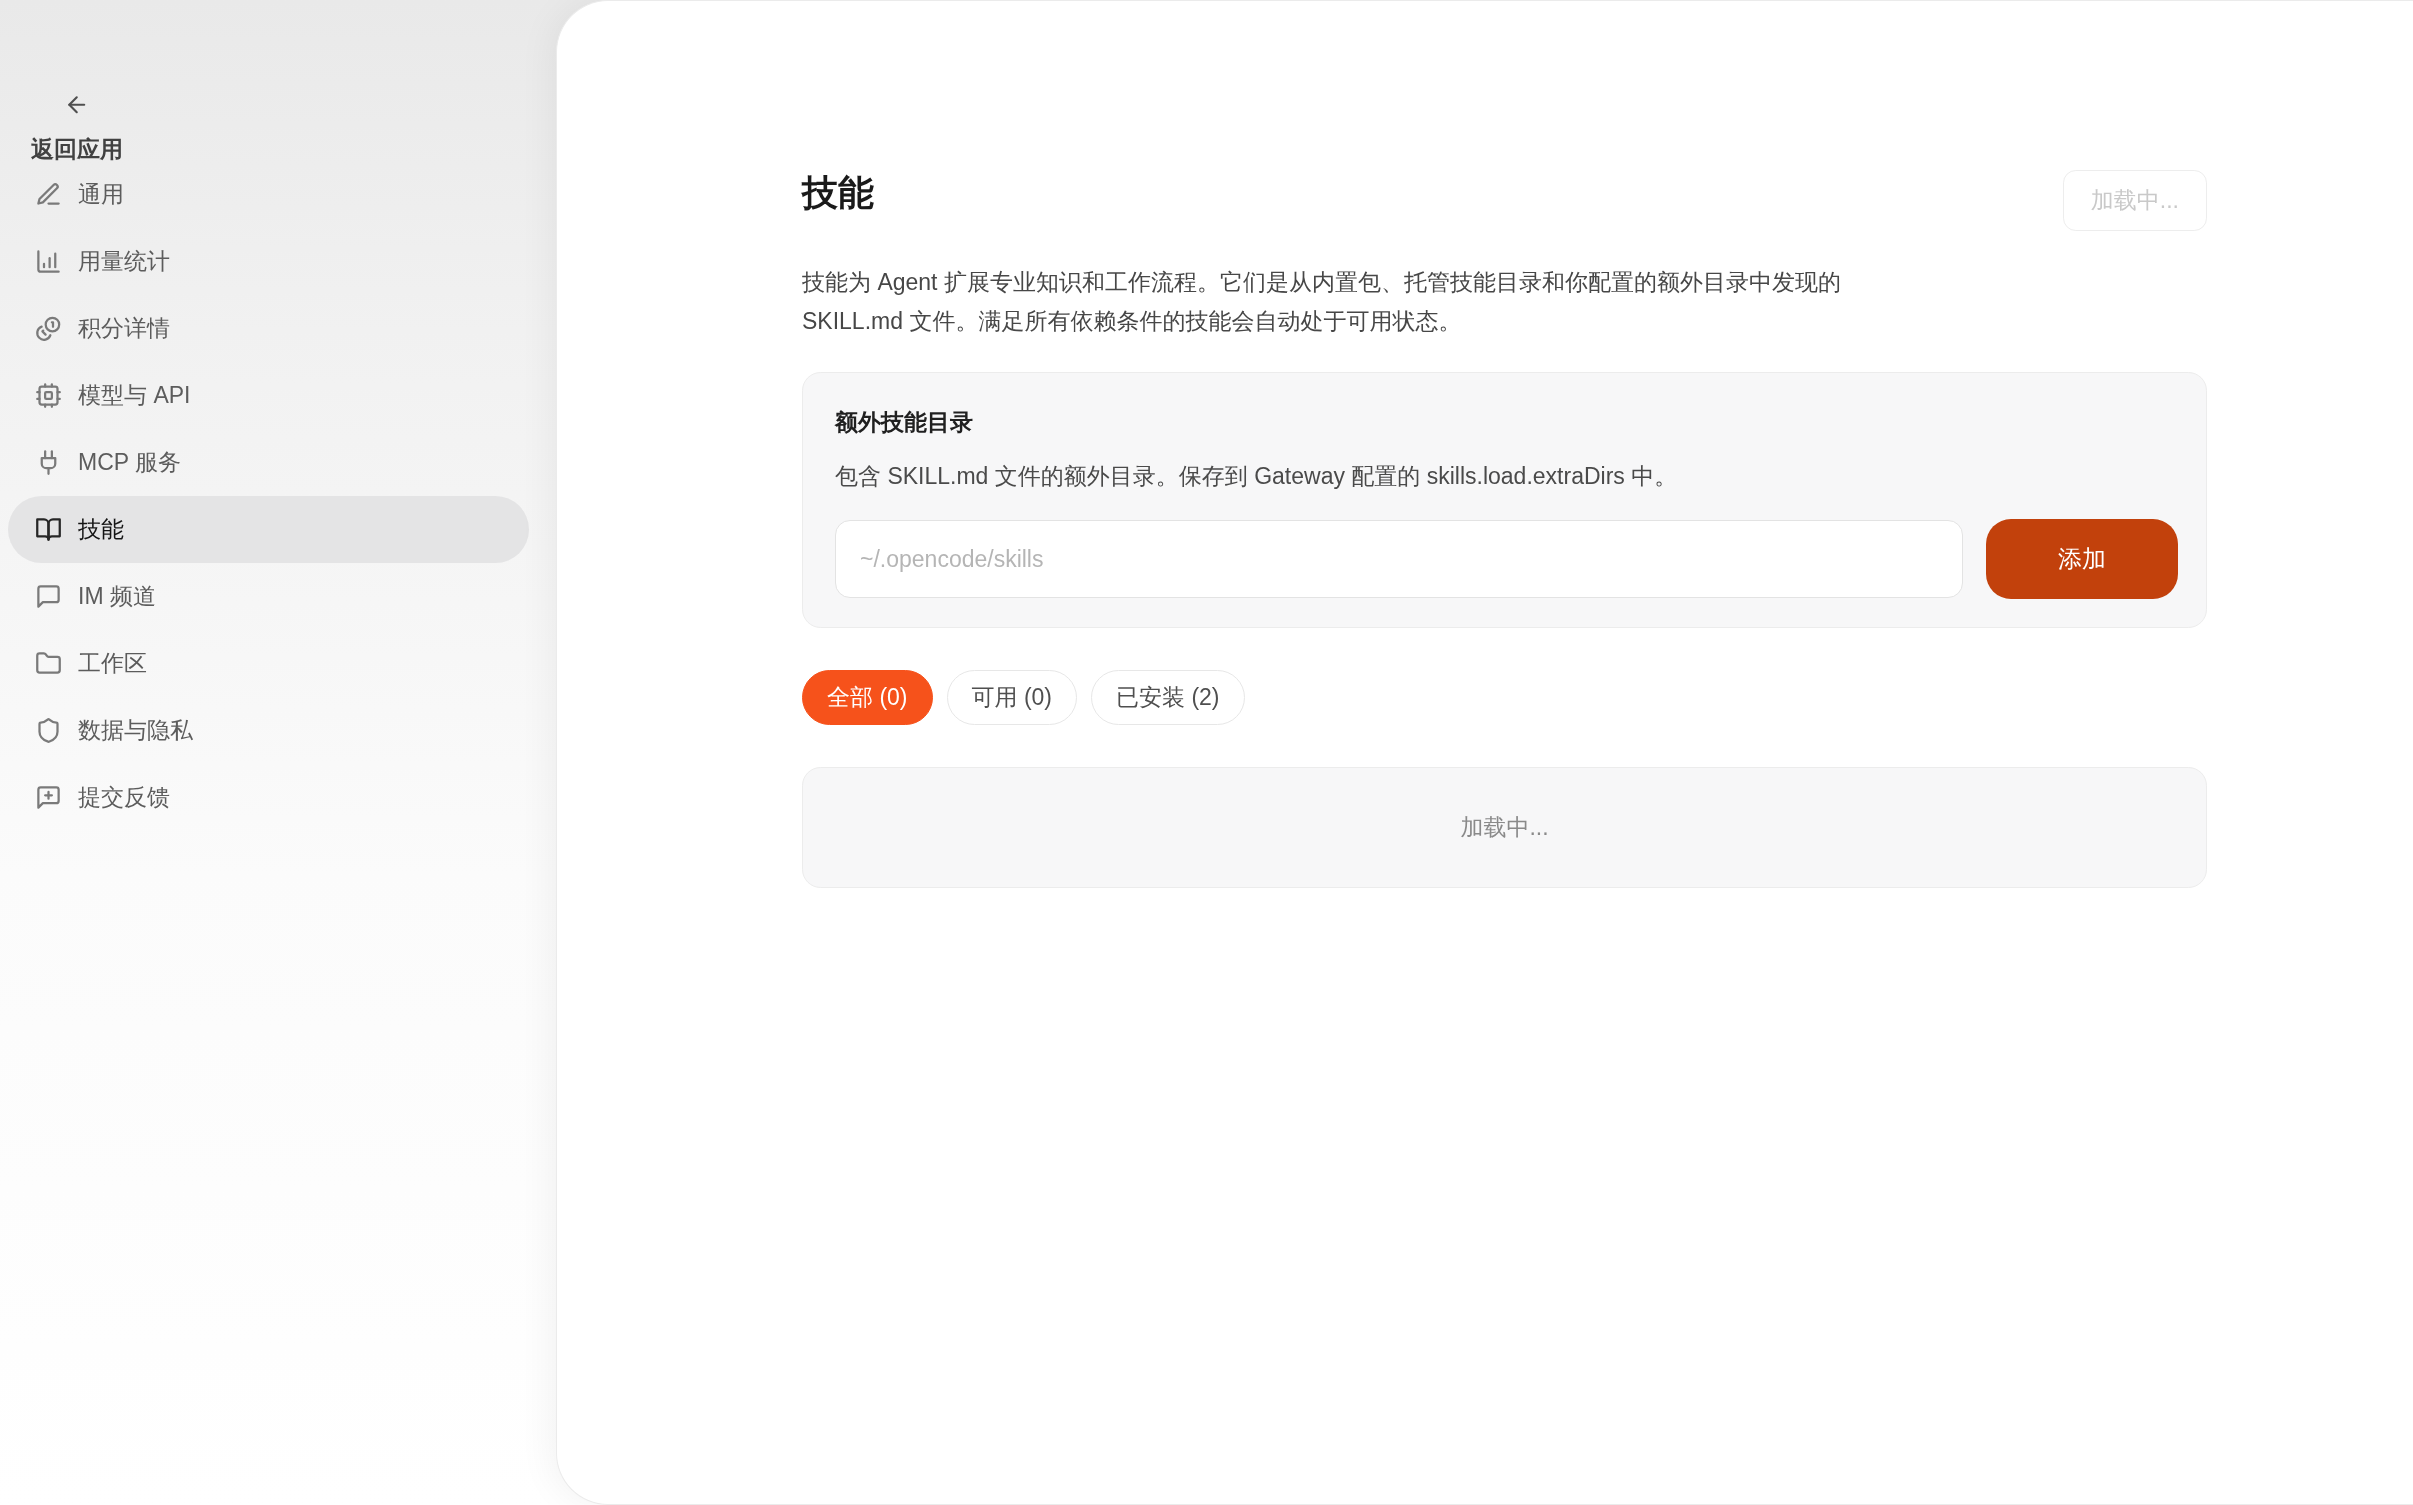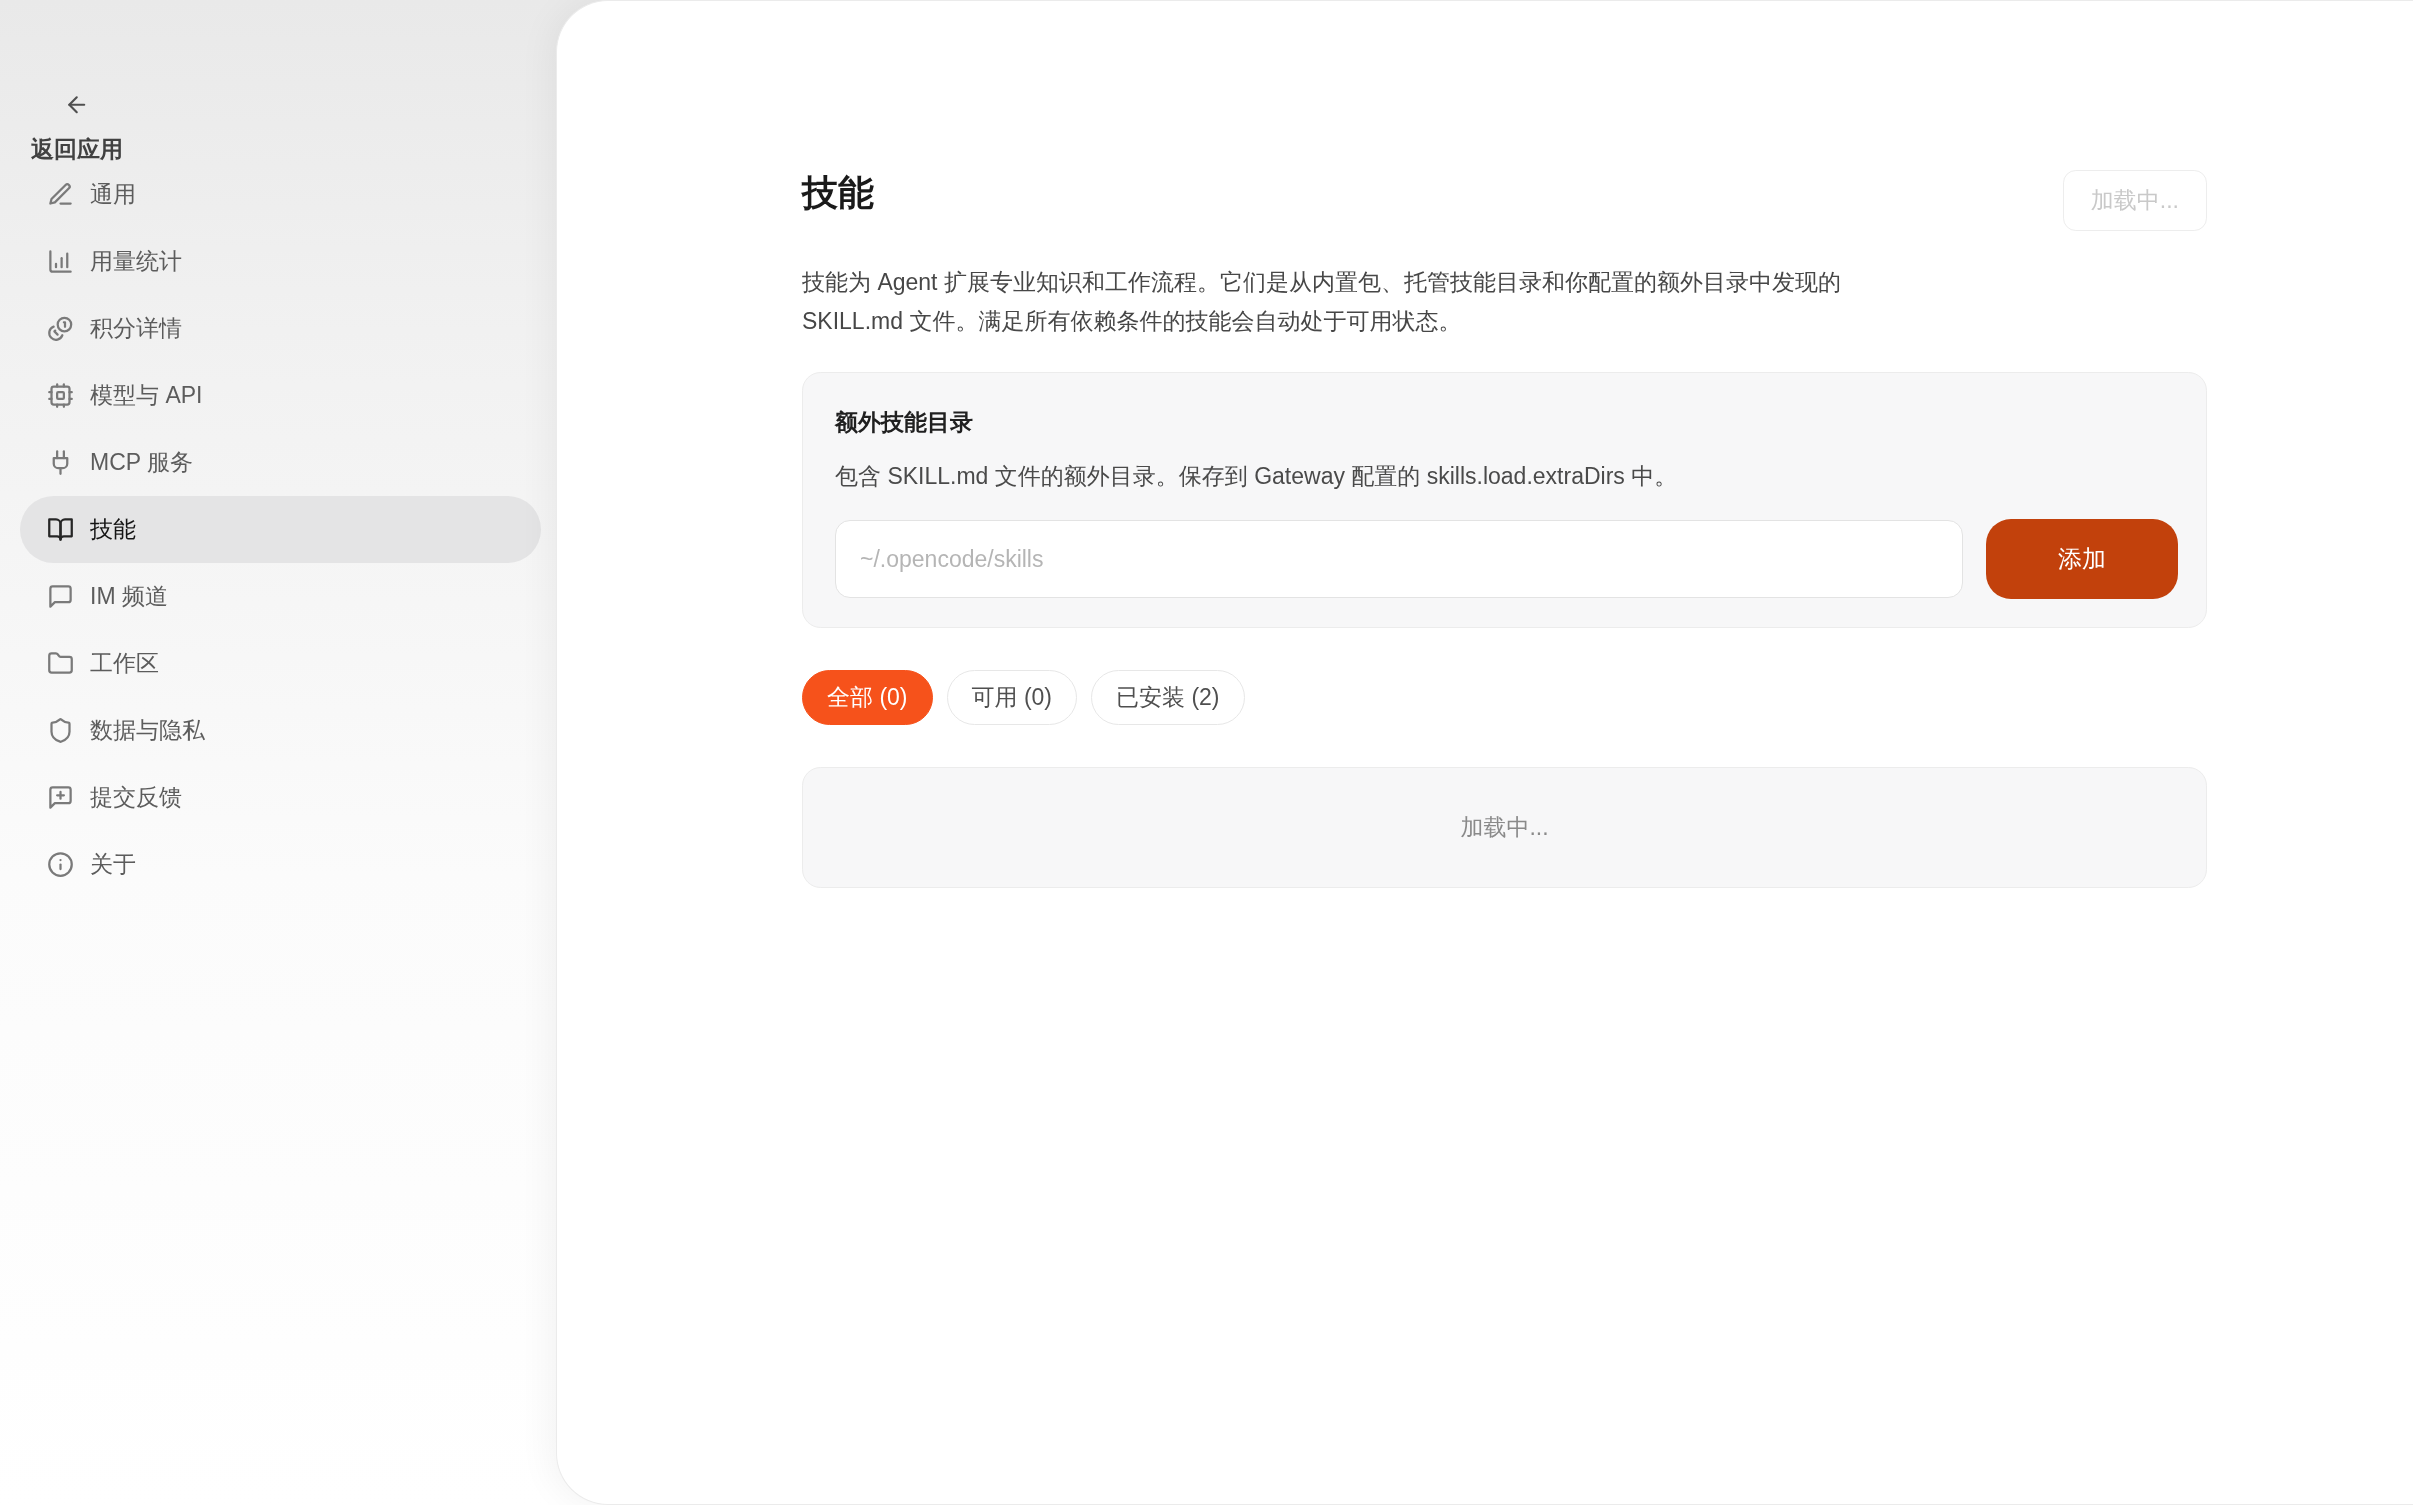--- a/index.html
+++ b/index.html
@@ -15,21 +15,21 @@
   }
 
   
   .sidebar{position:absolute;left:0;top:0;bottom:0;width:556px}
   .back-row{
     display:flex;align-items:center;gap:16px;height:42px;
     margin:92px 0 0 31px;width:max-content;
     font-size:23px;font-weight:600;color:#414141;cursor:pointer;flex-direction:column;
   }
   .back-row svg{width:25.5px;height:25.5px;color:#4f4f4f;flex:0 0 auto}
-  .nav{margin-top:27px;padding-left:20px;display:flex;flex-direction:column}
+  .nav{margin-top:27px;padding-left:8px;display:flex;flex-direction:column}
   .nav-item{
     display:flex;align-items:center;gap:16px;height:67px;width:521px;
     box-sizing:border-box;padding:0 23px 0 27px;border-radius:579px;
     font-size:23px;font-weight:500;color:#5c5c5c;cursor:pointer;
   }
   .nav-item .nicon{display:flex;color:#7a7a7a;flex:0 0 auto}
   .nav-item svg{width:27px;height:27px}
   .nav-item.active{background:#e4e4e5;color:#141414}
   .nav-item.active .nicon{color:#262626}
 
@@ -204,30 +204,20 @@
         <span class="nicon">
           <svg viewBox="0 0 24 24" fill="none" stroke="currentColor" stroke-width="2" stroke-linecap="round" stroke-linejoin="round">
               <path d="M21 15a2 2 0 0 1-2 2H7l-4 4V5a2 2 0 0 1 2-2h14a2 2 0 0 1 2 2z"></path>
               <path d="M12 7v6"></path>
               <path d="M9 10h6"></path>
             </svg>
         </span>
         <span class="nlabel">提交反馈</span>
       </div>
 
-      <div class="nav-item">
-        <span class="nicon">
-          <svg viewBox="0 0 24 24" fill="none" stroke="currentColor" stroke-width="2" stroke-linecap="round" stroke-linejoin="round">
-              <circle cx="12" cy="12" r="10"></circle>
-              <path d="M12 16v-4"></path>
-              <path d="M12 8h.01"></path>
-            </svg>
-        </span>
-        <span class="nlabel">关于</span>
-      </div>
 
     </nav>
   </aside>
 
   <main class="panel">
 
     <header class="page-head">
       <h1 class="page-title">技能</h1>
       <button class="loading-btn">加载中...</button>
     </header>

